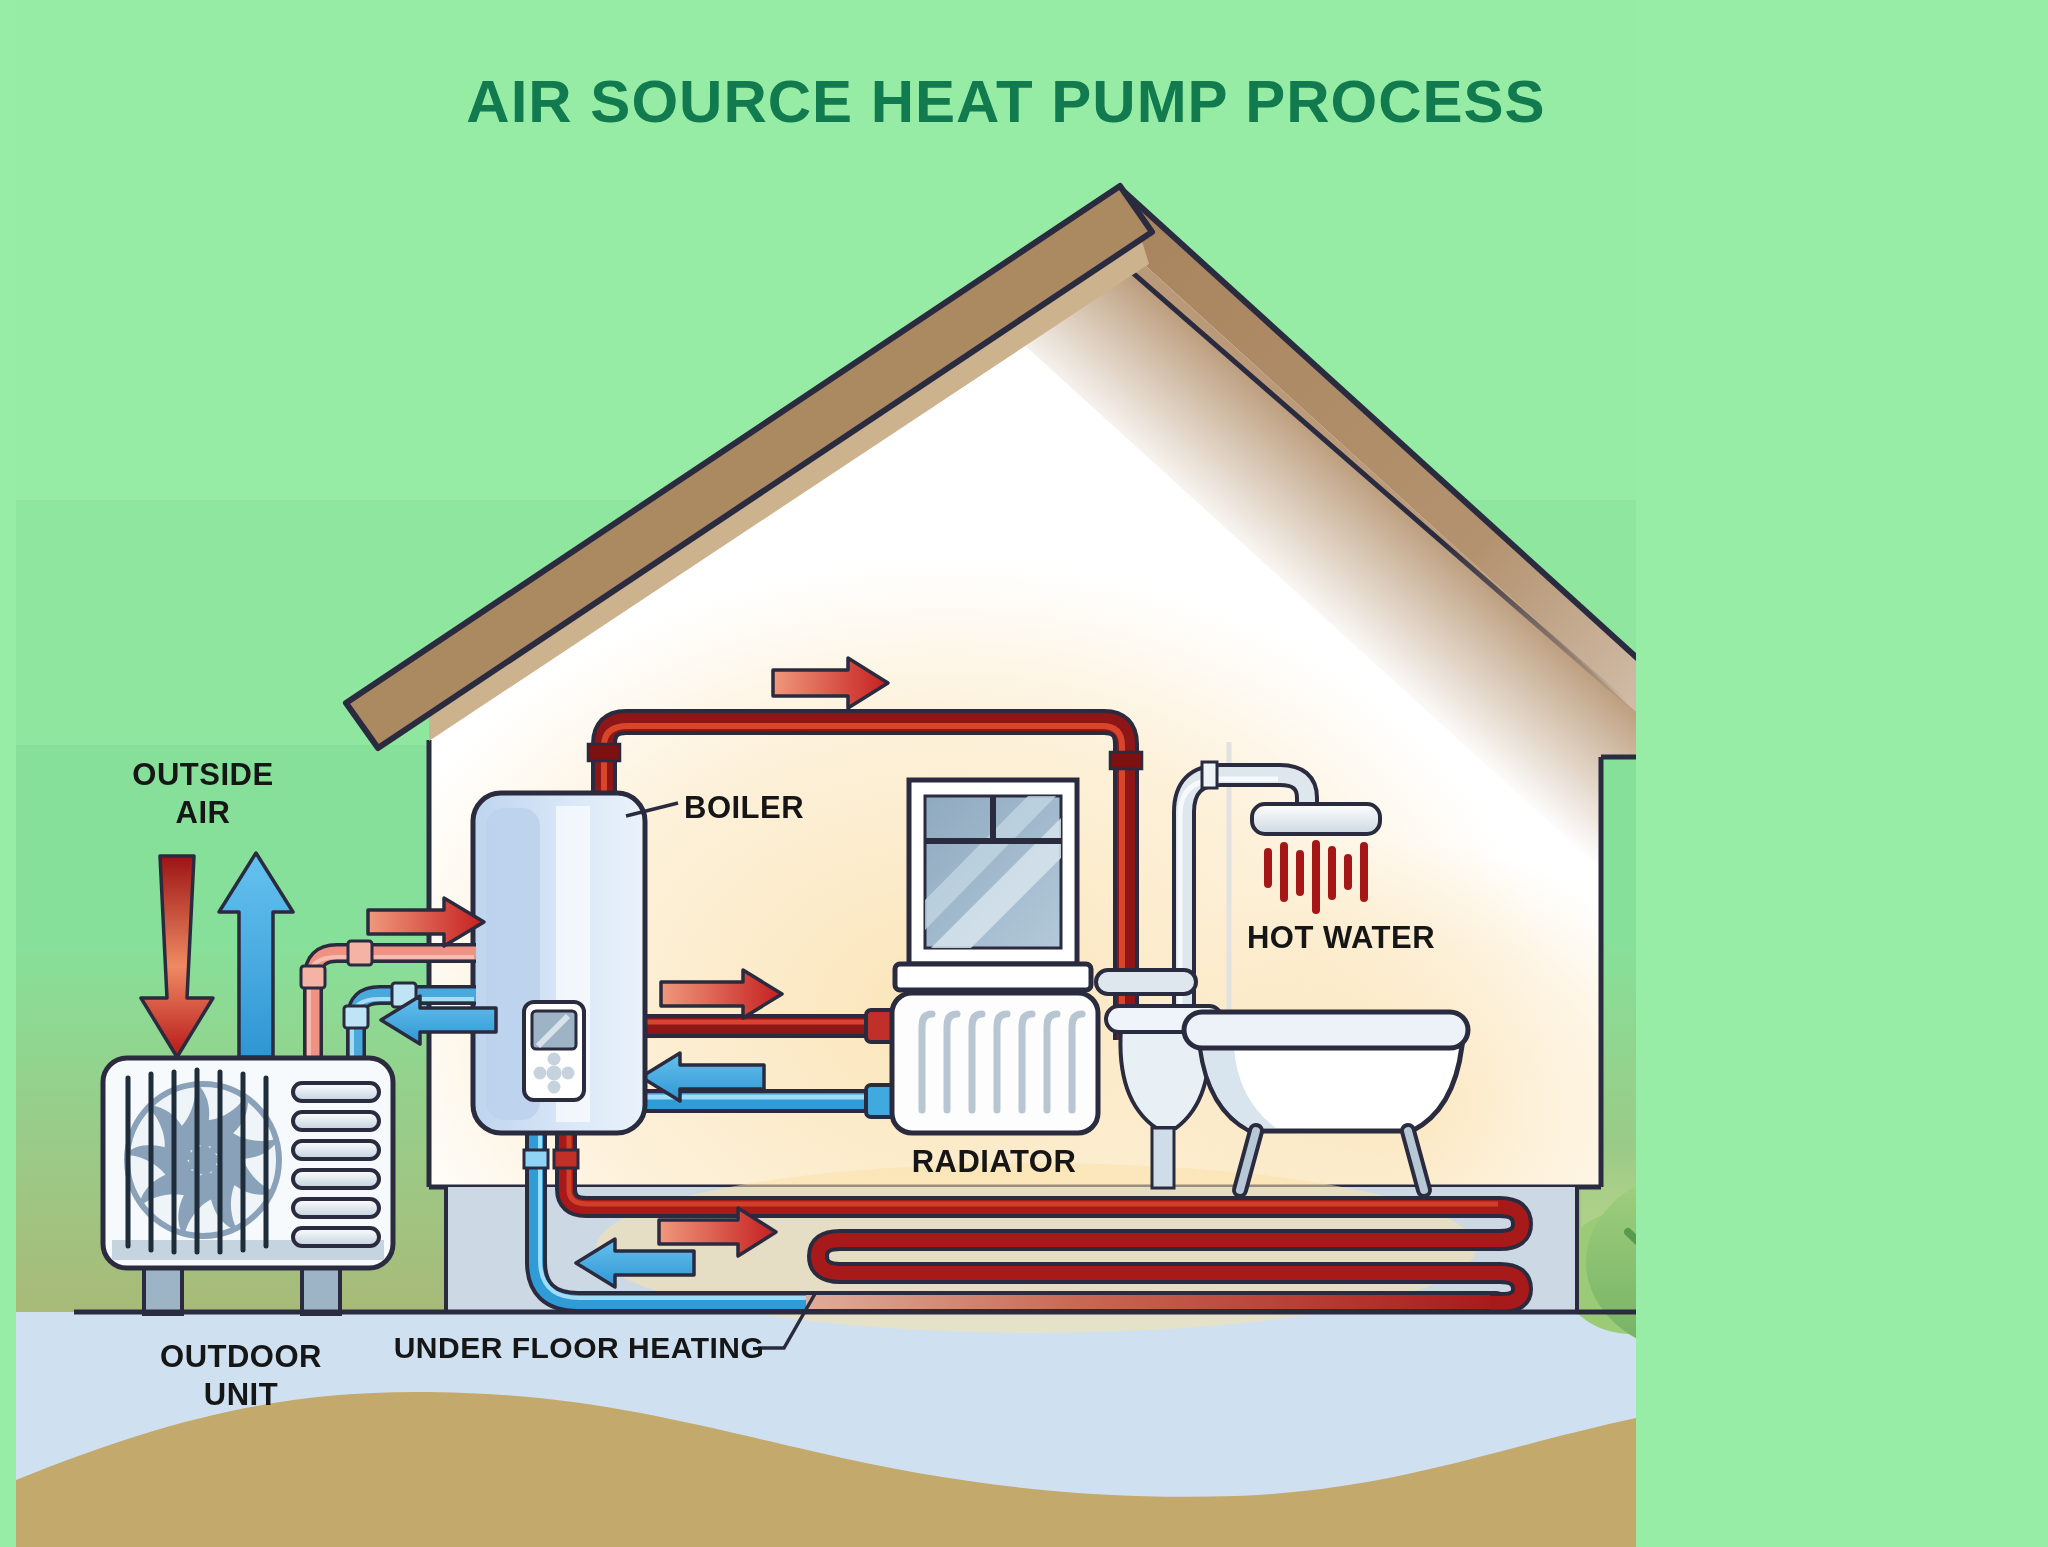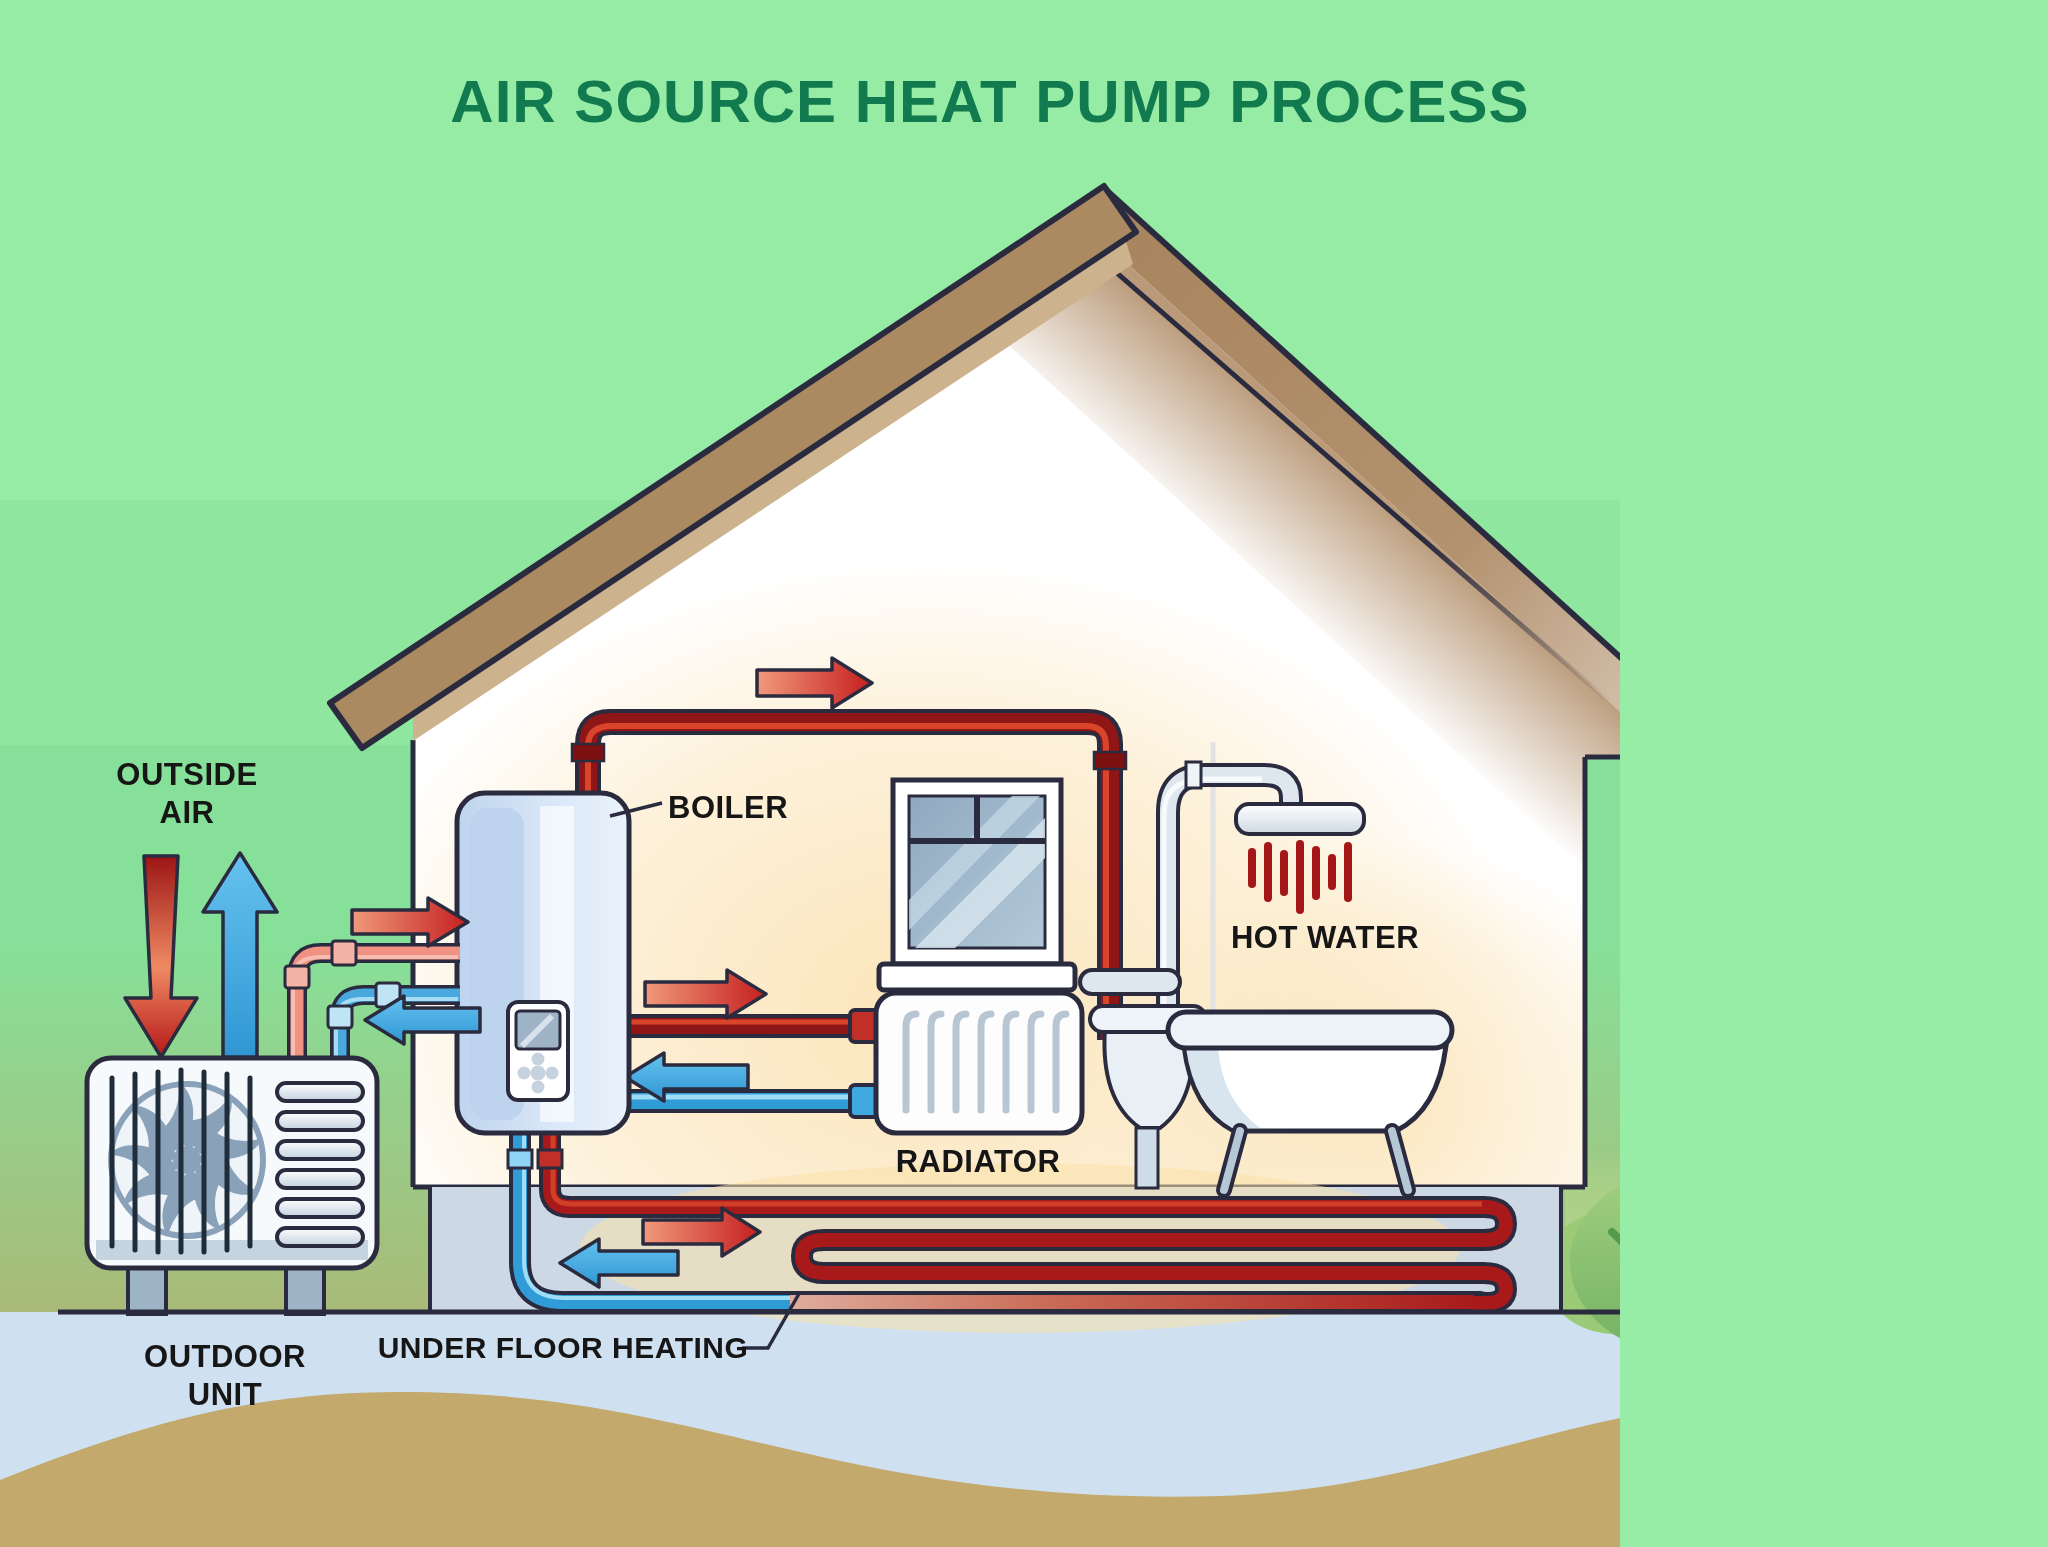--- a/index.html
+++ b/index.html
@@ -1,17 +1,17 @@
 <!DOCTYPE html>
 <html><head>
 <meta charset="utf-8">
 <style>
   html,body{margin:0;padding:0;background:#97eca6;}
   .stage{width:1620px;height:1547px;position:relative;overflow:hidden;
-         font-family:"Liberation Sans", sans-serif;}
+         font-family:"Liberation Sans", sans-serif;margin-left:16px;}
   svg{display:block;}
   text{font-family:"Liberation Sans", sans-serif;font-weight:bold;}
   .lbl{fill:#161616;letter-spacing:.5px;}
 </style>
 </head>
 <body>
 
 <div class="stage">
 <svg width="2048" height="1547" viewBox="0 0 2048 1547">
 

